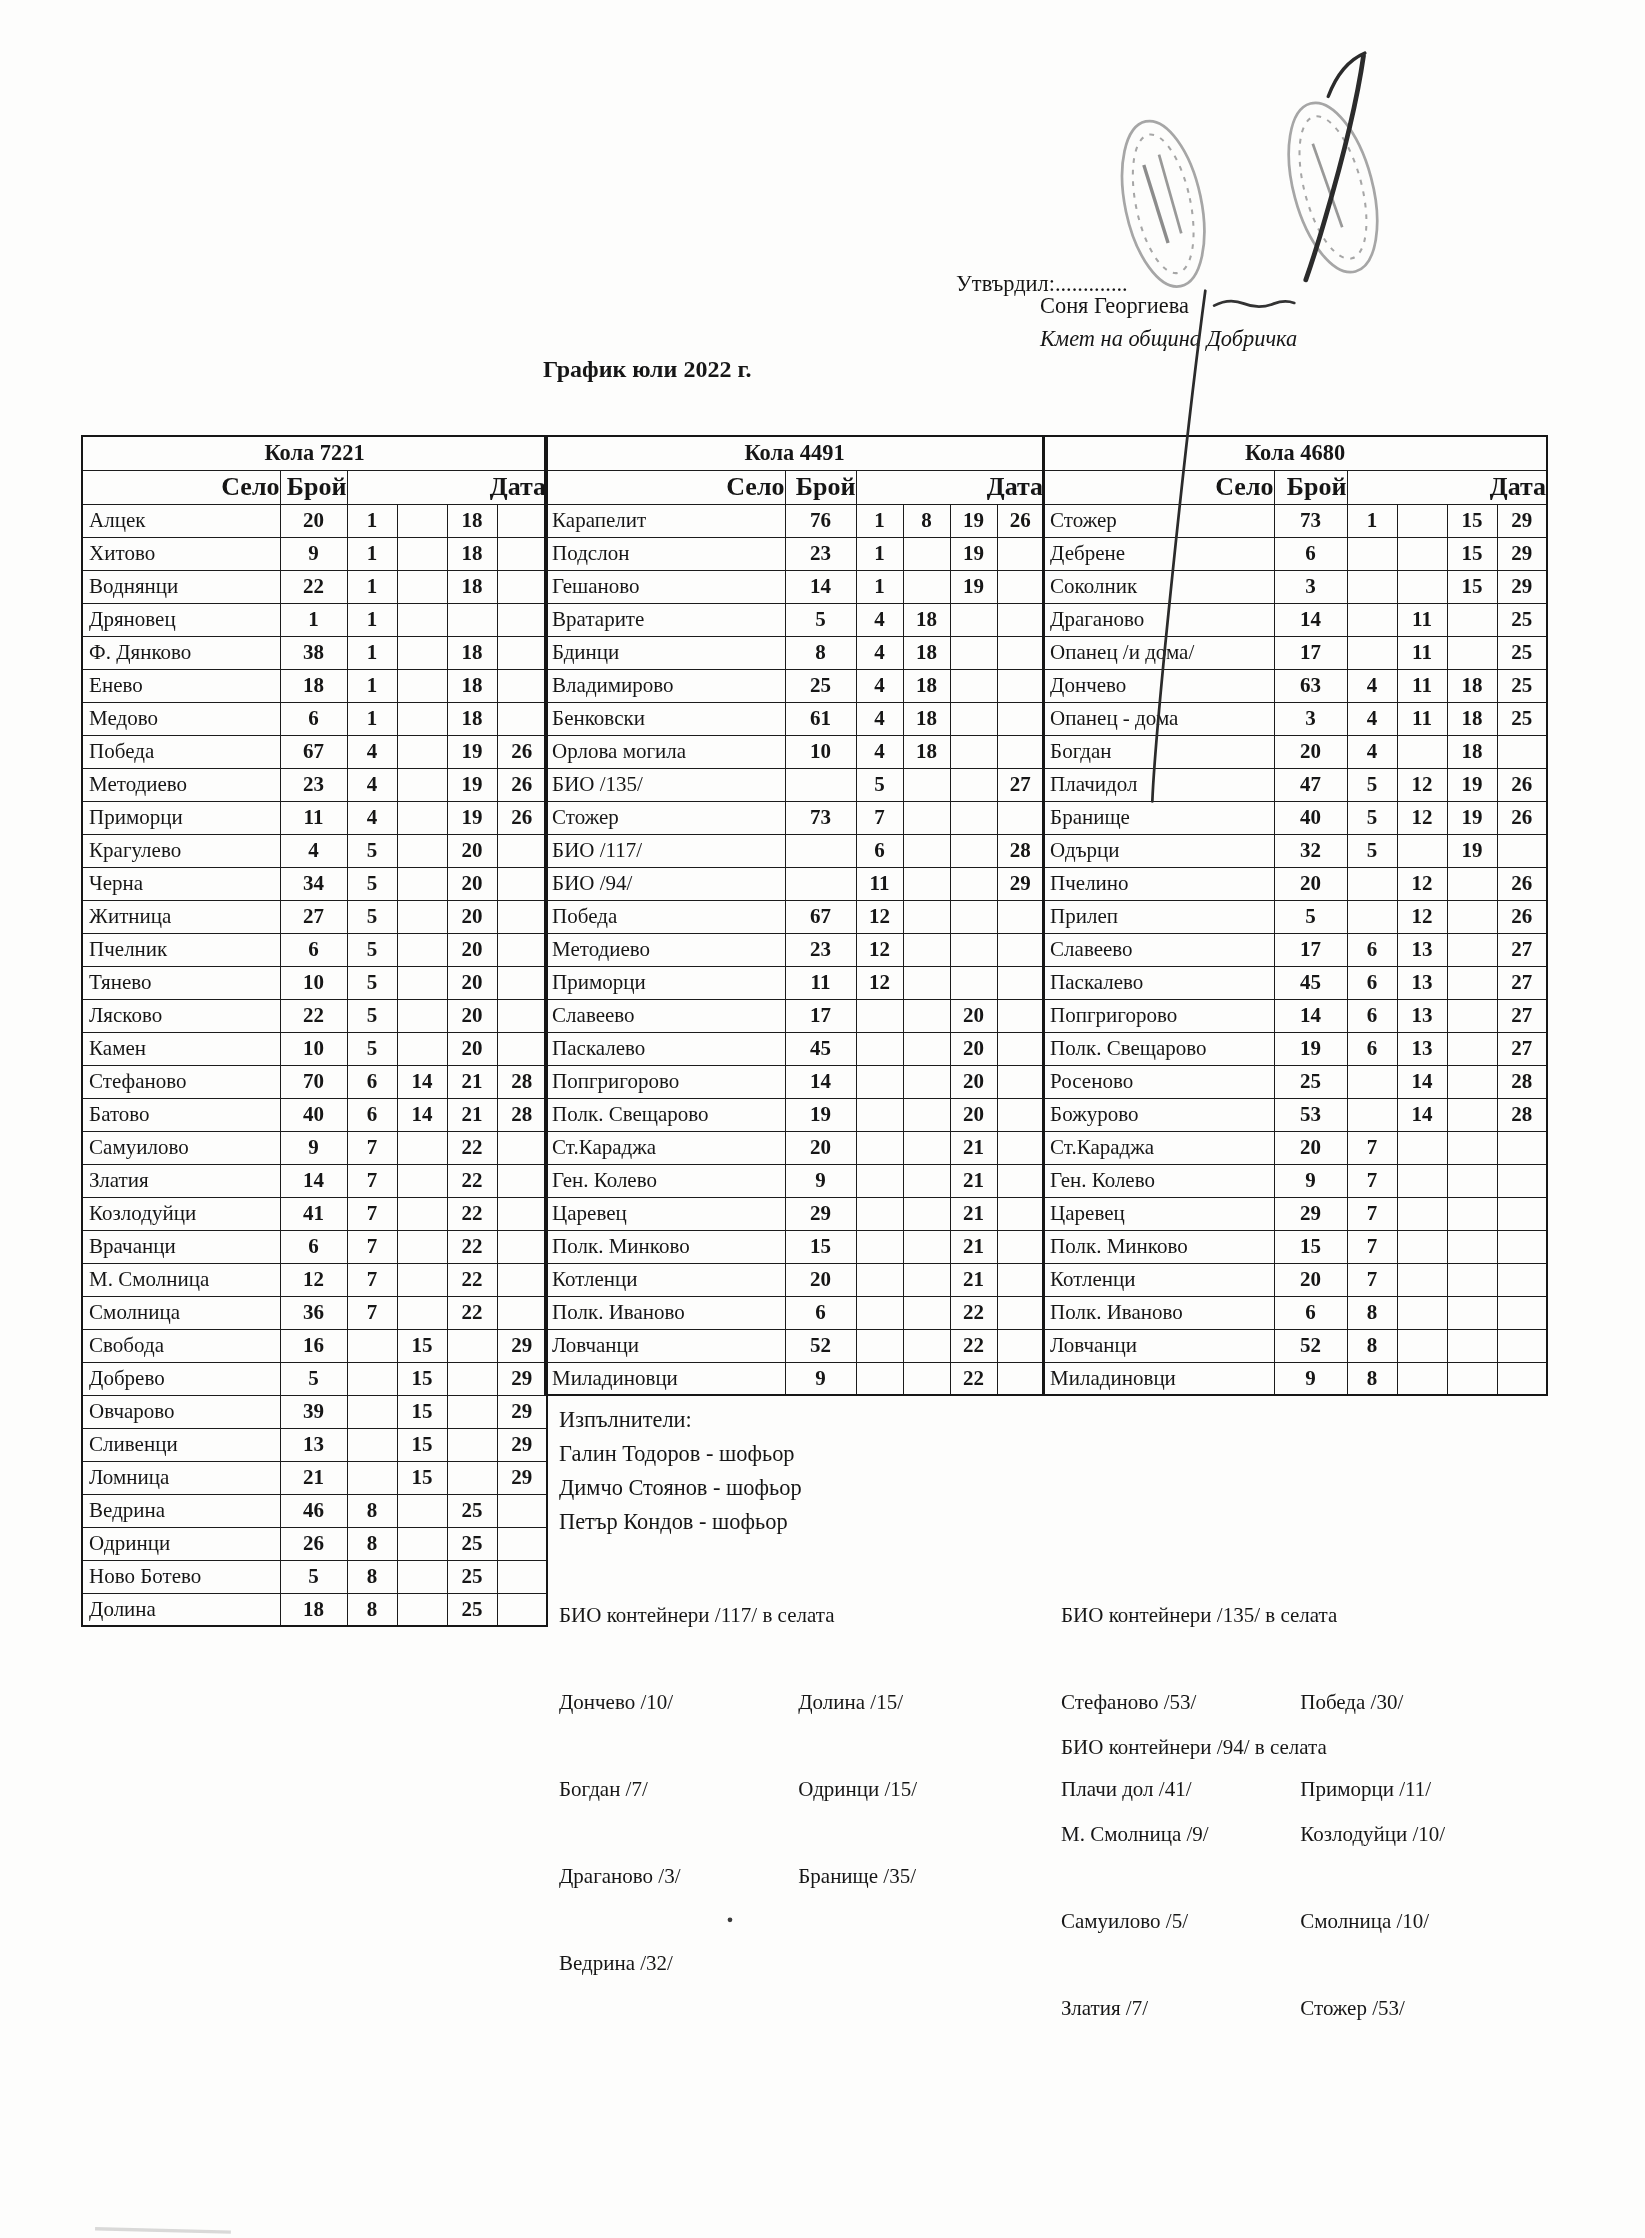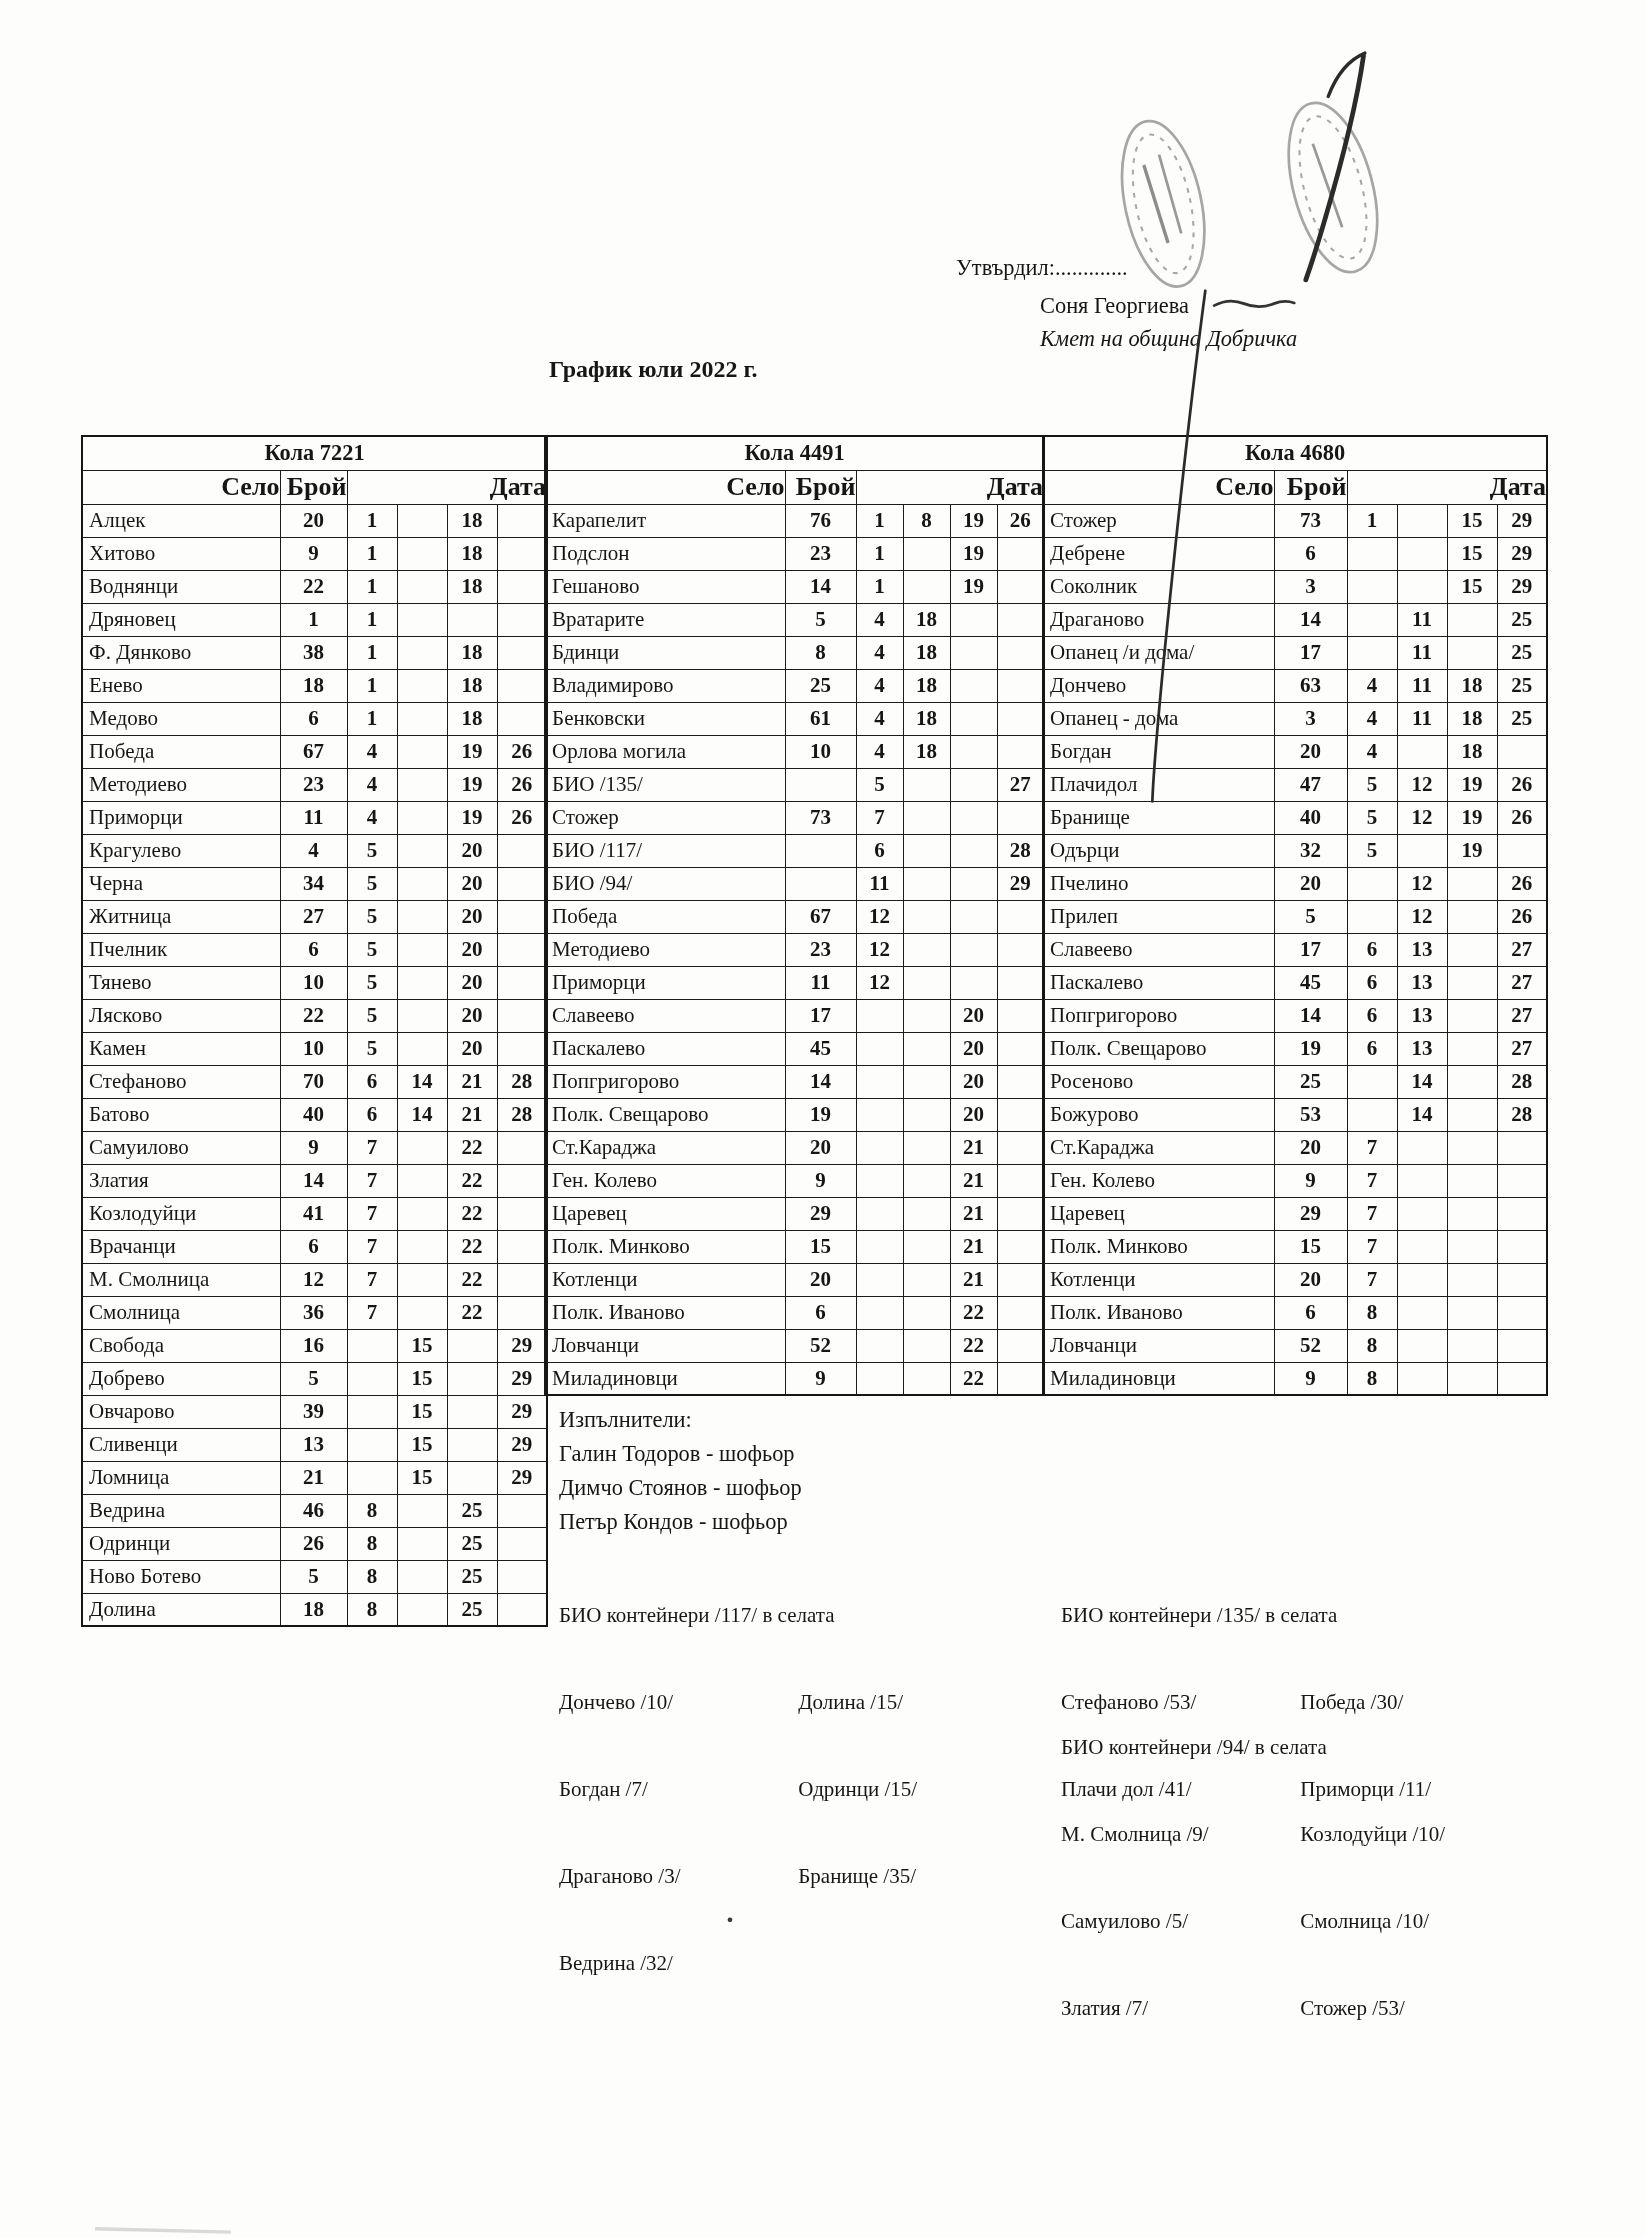--- a/index.html
+++ b/index.html
@@ -3,21 +3,21 @@
 <meta charset="utf-8">
 <style>
   * { box-sizing: border-box; margin: 0; padding: 0; }
   html,body { background:#ffffff; }
   body { font-family: "Liberation Serif", "DejaVu Serif", serif; color:#161616; }
   .page { position:relative; width:1646px; height:2239px; background:#fdfdfc; overflow:hidden; }
   .abs { position:absolute; white-space:nowrap; }
 
   .hdr-text { font-size:22.4px; }
   .italic { font-style:italic; }
-  .doc-title { font-size:24px; font-weight:bold;margin-left:6px; }
+  .doc-title { font-size:24px; font-weight:bold; }
 
   table.sched { position:absolute; top:435px; border-collapse:collapse; table-layout:fixed; background:transparent; }
   table.sched th, table.sched td { border:1.4px solid #1c1c1c; overflow:hidden; white-space:nowrap; vertical-align:middle; }
   table.sched { border:2px solid #161616; }
   th.car { height:34px; font-size:22.4px; font-weight:bold; text-align:center; }
   tr.hdr-row th { height:34px; font-size:26px; font-weight:bold; text-align:right; }
   table.sched td { height:33px; font-size:21px; }
   td.village { text-align:left; padding-left:6.1px; font-weight:400; }
   td.num { text-align:center; font-weight:700; }
 
@@ -30,21 +30,21 @@
   .nc1 { display:inline-block; width:234px; }
   .nc2 { display:inline-block; }
 
   svg.overlay { position:absolute; left:0; top:0; pointer-events:none; z-index:50; }
 </style>
 </head>
 <body>
 
 <div class="page">
 
-  <div class="abs hdr-text" style="left:956px; top:255px;">Утвърдил:.............</div>
+  <div class="abs hdr-text" style="left:956px; top:271px;">Утвърдил:.............</div>
   <div class="abs hdr-text" style="left:1040px; top:293px;">Соня Георгиева</div>
   <div class="abs hdr-text italic" style="left:1040px; top:326px;text-align:right;">Кмет  на община Добричка</div>
 
   <div class="abs doc-title" style="left:543px; top:356px;">График юли 2022 г.</div>
 
   <table class="sched" style="left:81px; width:463px;">
     <colgroup>
       <col style="width:198px">
         <col style="width:67px">
       <col style="width:50px">

